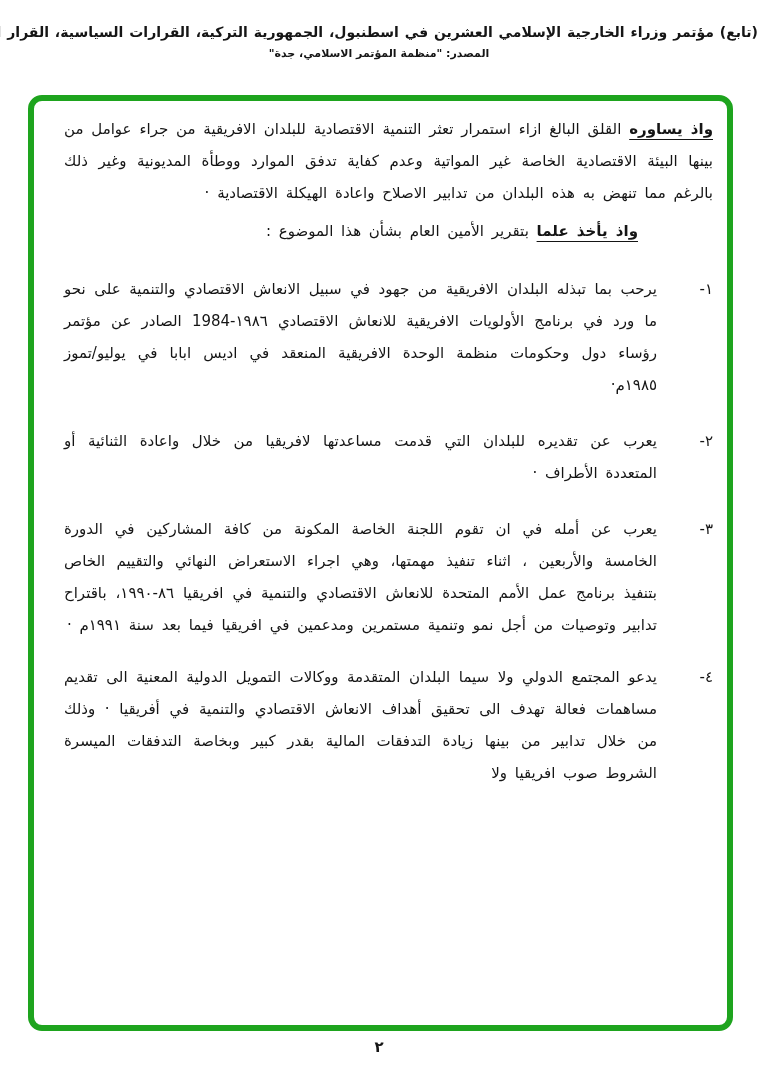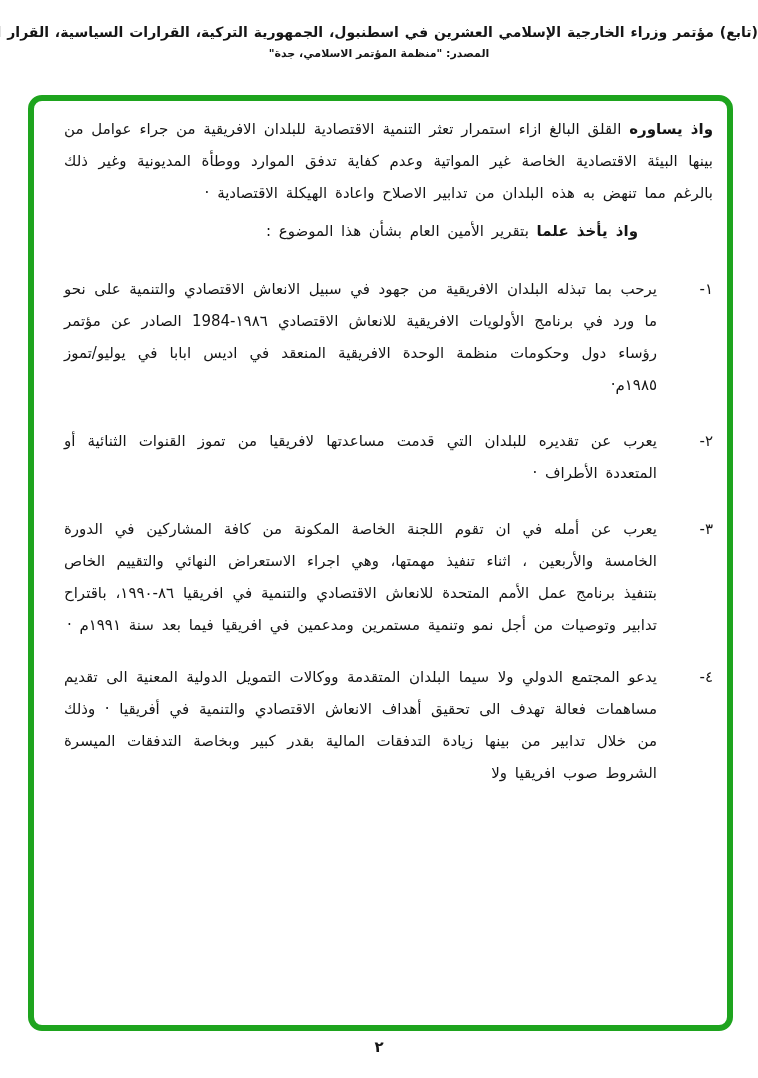--- a/index.html
+++ b/index.html
@@ -47,20 +47,21 @@
   }
   .para, .item {
     font-size: 15px;
     line-height: 32px;
     word-spacing: 3px;
     text-align: justify;
   }
   .para { margin: 6px 0 0 0; }
   .para .lead {
     font-weight: bold;
+    text-decoration: underline;
     text-underline-offset: 5px;
   }
   .para-note {
     margin-right: 75px;
     text-align: right;
     white-space: nowrap;
   }
   .item { display: flex; flex-direction: row; }
   .item-1 { margin-top: 26px; }
   .item-2, .item-3 { margin-top: 24px; }
@@ -99,21 +100,21 @@
 
     <p class="para para-note"><span class="lead">واذ يأخذ علما</span><span> بتقرير الأمين العام بشأن هذا الموضوع :</span></p>
 
     <div class="item item-1">
       <div class="item-num">١-</div>
       <div class="item-text">يرحب بما تبذله البلدان الافريقية من جهود في سبيل الانعاش الاقتصادي والتنمية على نحو ما ورد في برنامج الأولويات الافريقية للانعاش الاقتصادي ١٩٨٦-1984 الصادر عن مؤتمر رؤساء دول وحكومات منظمة الوحدة الافريقية المنعقد في اديس ابابا في يوليو/تموز ١٩٨٥م·</div>
     </div>
 
     <div class="item item-2">
       <div class="item-num">٢-</div>
-      <div class="item-text">يعرب عن تقديره للبلدان التي قدمت مساعدتها لافريقيا من تموز القنوات الثنائية أو المتعددة الأطراف ·</div>
+      <div class="item-text">يعرب عن تقديره للبلدان التي قدمت مساعدتها لافريقيا من خلال واعادة الثنائية أو المتعددة الأطراف ·</div>
     </div>
 
     <div class="item item-3">
       <div class="item-num">٣-</div>
       <div class="item-text">يعرب عن أمله في ان تقوم اللجنة الخاصة المكونة من كافة المشاركين في الدورة الخامسة والأربعين ، اثناء تنفيذ مهمتها، وهي اجراء الاستعراض النهائي والتقييم الخاص بتنفيذ برنامج عمل الأمم المتحدة للانعاش الاقتصادي والتنمية في افريقيا ٨٦-١٩٩٠، باقتراح تدابير وتوصيات من أجل نمو وتنمية مستمرين ومدعمين في افريقيا فيما بعد سنة ١٩٩١م ·</div>
     </div>
 
     <div class="item item-4">
       <div class="item-num">٤-</div>
       <div class="item-text">يدعو المجتمع الدولي ولا سيما البلدان المتقدمة ووكالات التمويل الدولية المعنية الى تقديم مساهمات فعالة تهدف الى تحقيق أهداف الانعاش الاقتصادي والتنمية في أفريقيا · وذلك من خلال تدابير من بينها زيادة التدفقات المالية بقدر كبير وبخاصة التدفقات الميسرة الشروط صوب افريقيا ولا</div>

